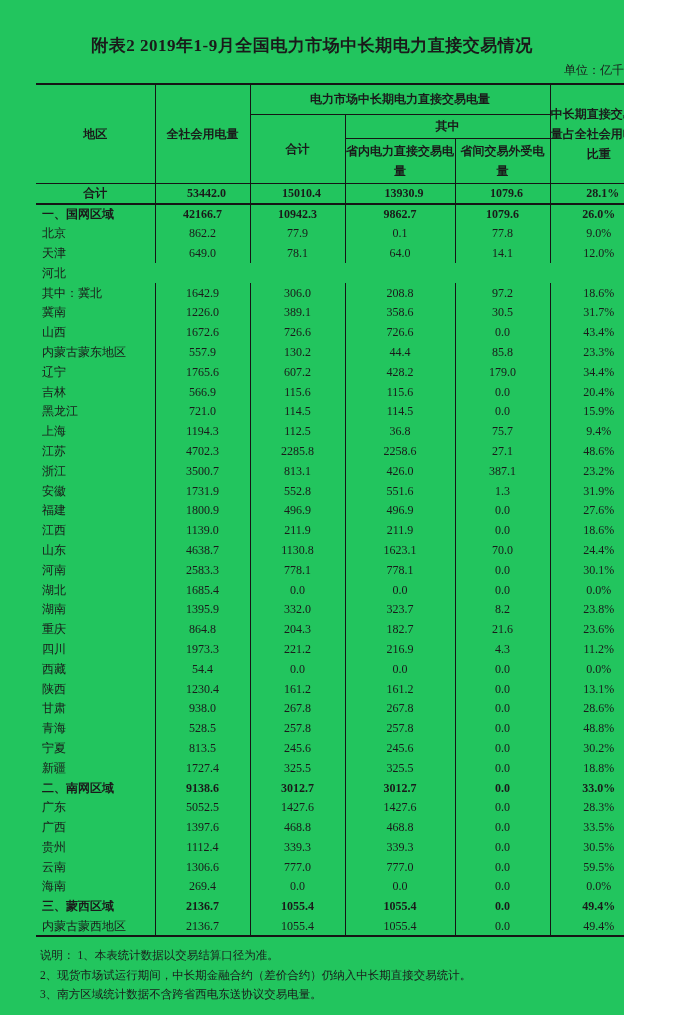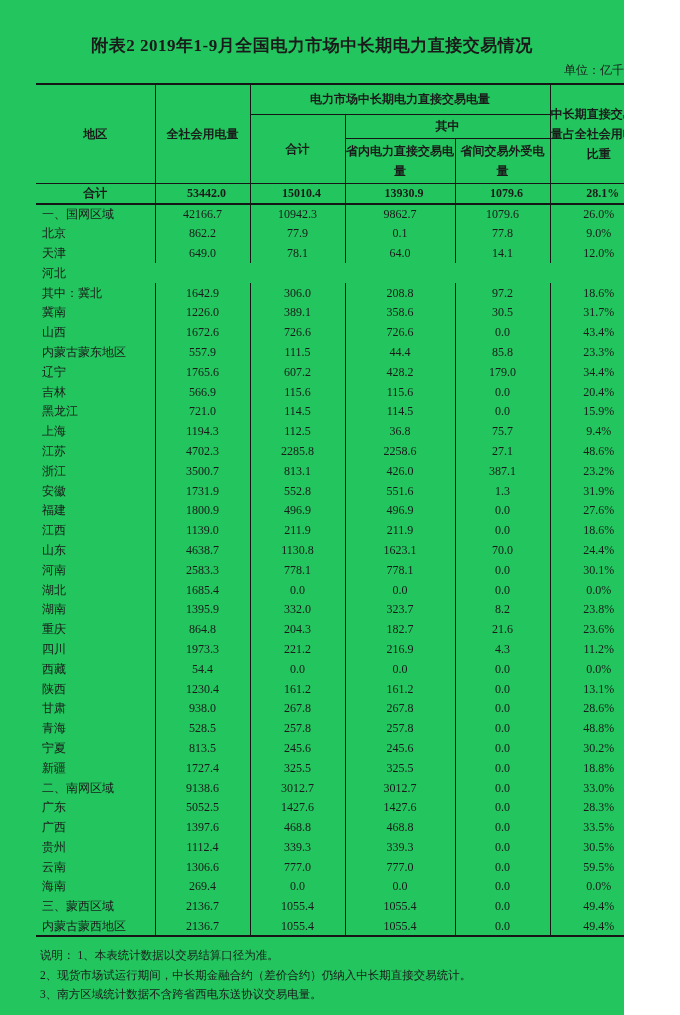--- a/index.html
+++ b/index.html
@@ -48,21 +48,21 @@
   }
   tbody td.region { text-align: left; padding-left: 6px; }
   tbody td.region.center { text-align: center; padding-left: 0; }
   tr.row-total td {
     border-top: 1px solid #151515;
     border-bottom: 2px solid #151515;
     font-weight: bold;
     height: 21px;
     padding-left: 8px;
   }
-  tr.row-section td { font-weight: normal; }
+  tr.row-section td { font-weight: bold; }
   td.merged { border-left: none; border-right: none; }
   .notes {
     margin: 9px 0 0 40px;
     font-size: 11.5px;
     line-height: 19.5px;
   }
   .notes div { white-space: pre-wrap; }
 </style>
 </head>
 <body>
@@ -154,21 +154,21 @@
           <td class="region">山西</td>
           <td class="vl">1672.6</td>
           <td class="vl">726.6</td>
           <td class="vl">726.6</td>
           <td class="vl">0.0</td>
           <td class="vl col-last">43.4%</td>
         </tr>
         <tr class="row-normal">
           <td class="region">内蒙古蒙东地区</td>
           <td class="vl">557.9</td>
-          <td class="vl">111.5</td>
+          <td class="vl">130.2</td>
           <td class="vl">44.4</td>
           <td class="vl">85.8</td>
           <td class="vl col-last">23.3%</td>
         </tr>
         <tr class="row-normal">
           <td class="region">辽宁</td>
           <td class="vl">1765.6</td>
           <td class="vl">607.2</td>
           <td class="vl">428.2</td>
           <td class="vl">179.0</td>

